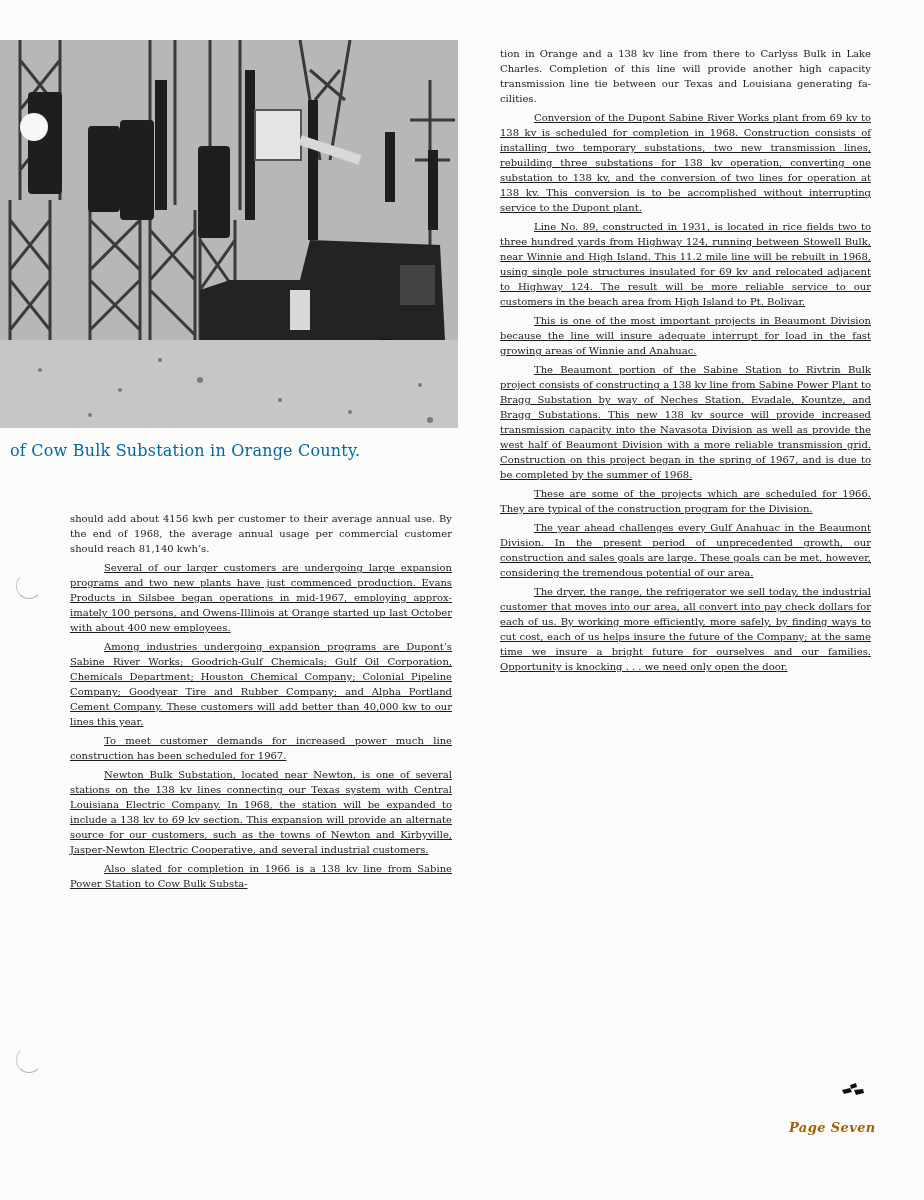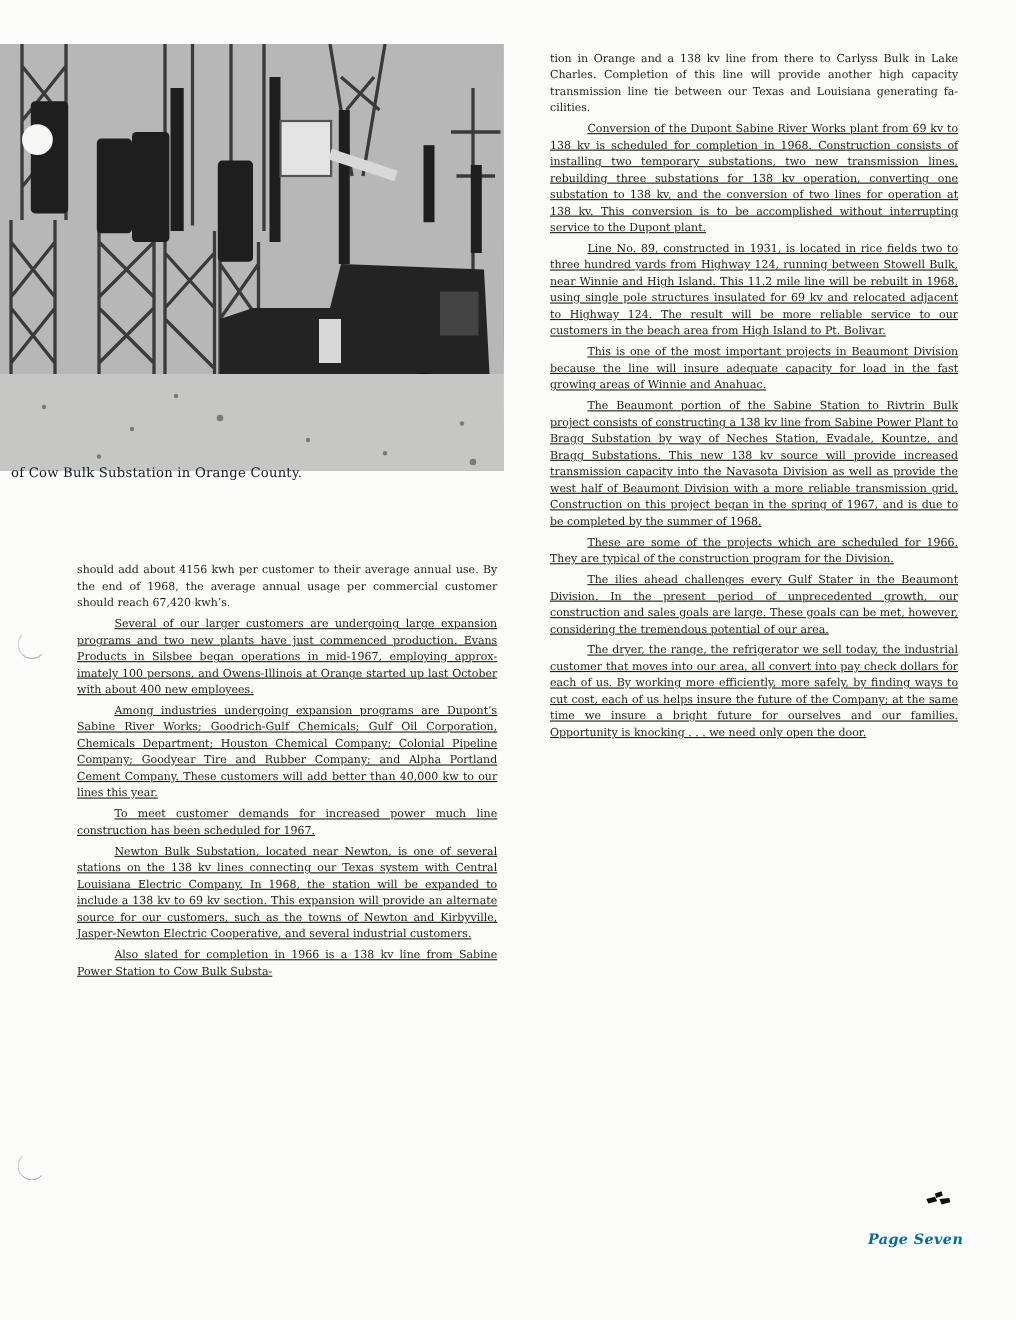--- a/index.html
+++ b/index.html
@@ -9,37 +9,37 @@
       font-family: "DejaVu Serif", "Liberation Serif", serif;
       color: #1c1c1c;
     }
     .photo {
       position: absolute; left: 0; top: 40px; width: 458px; height: 388px;
       background: linear-gradient(180deg, #b9b9b9 0%, #a8a8a8 40%, #8a8a8a 68%, #c9c9c9 78%, #b5b5b5 100%);
       overflow: hidden;
     }
     .photo svg { position: absolute; left: 0; top: 0; width: 100%; height: 100%; }
     .caption {
-      position: absolute; left: 10px; top: 423px; width: 440px;
-      font-size: 12px; letter-spacing: 0.2px; color: #0f172a;
+      position: absolute; left: 10px; top: 441px; width: 440px;
+      font-size: 16px; letter-spacing: 0.2px; color: #0369a1;
     }
     .col {
       position: absolute; font-size: 10px; line-height: 15px;
       text-align: justify; hyphens: manual;
     }
     .col p { margin: 0 0 4px 0; text-indent: 0; }
     .col p.ind { text-indent: 34px; text-decoration: underline; }
     .col-left { left: 70px; top: 511px; width: 382px; }
     .col-right { left: 500px; top: 46px; width: 371px; }
     .end-mark {
       position: absolute; left: 842px; top: 1083px; width: 22px; height: 14px;
     }
     .page-number {
       position: absolute; left: 789px; top: 1120px;
-      font-size: 13px; font-style: italic; font-weight: bold; color: #0369a1;
+      font-size: 13px; font-style: italic; font-weight: bold; color: #a16207;
       letter-spacing: 0.4px;
     }
     .punch-hole {
       position: absolute; width: 24px; height: 24px; border-radius: 50%;
       border: 1px solid transparent; border-bottom-color: #a8b0b8; border-left-color: #c4cad0;
     }
     .punch-hole.h1 { left: 16px; top: 573px; }
     .punch-hole.h2 { left: 16px; top: 1047px; }
     .photo-hole {
       position: absolute; left: 20px; top: 73px; width: 28px; height: 28px;
@@ -98,36 +98,36 @@
         <circle cx="160" cy="320" r="2"></circle>
         <circle cx="420" cy="345" r="2"></circle>
     </g>
   </svg>
   <div class="photo-hole"></div>
 </div>
 
 <div class="caption">of Cow Bulk Substation in Orange County.</div>
 
 <div class="col col-left">
-  <p>should add about 4156 kwh per customer to their average annual use. By the end of 1968, the average annual usage per commercial customer should reach 67,420 kwh’s.</p>
+  <p>should add about 4156 kwh per customer to their average annual use. By the end of 1968, the average annual usage per commercial customer should reach 81,140 kwh’s.</p>
   <p class="ind">Several of our larger customers are undergoing large expansion programs and two new plants have just commenced production. Evans Products in Sils­bee began operations in mid-1967, employing approx­imately 100 persons, and Owens-Illinois at Orange started up last October with about 400 new em­ployees.</p>
   <p class="ind">Among industries undergoing expansion pro­grams are Dupont’s Sabine River Works; Goodrich-Gulf Chemicals; Gulf Oil Corporation, Chemicals Department; Houston Chemical Company; Colonial Pipeline Company; Goodyear Tire and Rubber Com­pany; and Alpha Portland Cement Company. These customers will add better than 40,000 kw to our lines this year.</p>
   <p class="ind">To meet customer demands for increased power much line construction has been scheduled for 1967.</p>
   <p class="ind">Newton Bulk Substation, located near Newton, is one of several stations on the 138 kv lines connecting our Texas system with Central Louisiana Electric Company. In 1968, the station will be ex­panded to include a 138 kv to 69 kv section. This expansion will provide an alternate source for our customers, such as the towns of Newton and Kirby­ville, Jasper-Newton Electric Cooperative, and sev­eral industrial customers.</p>
   <p class="ind">Also slated for completion in 1966 is a 138 kv line from Sabine Power Station to Cow Bulk Substa-</p>
 </div>
 
 <div class="col col-right">
   <p>tion in Orange and a 138 kv line from there to Car­lyss Bulk in Lake Charles. Completion of this line will provide another high capacity transmission line tie between our Texas and Louisiana generating fa­cilities.</p>
   <p class="ind">Conversion of the Dupont Sabine River Works plant from 69 kv to 138 kv is scheduled for comple­tion in 1968. Construction consists of installing two temporary substations, two new transmission lines, rebuilding three substations for 138 kv operation, converting one substation to 138 kv, and the con­version of two lines for operation at 138 kv. This conversion is to be accomplished without interrupt­ing service to the Dupont plant.</p>
   <p class="ind">Line No. 89, constructed in 1931, is located in rice fields two to three hundred yards from Highway 124, running between Stowell Bulk, near Winnie and High Island. This 11.2 mile line will be rebuilt in 1968, using single pole structures insulated for 69 kv and relocated adjacent to Highway 124. The result will be more reliable service to our customers in the beach area from High Island to Pt. Bolivar.</p>
-  <p class="ind">This is one of the most important projects in Beaumont Division because the line will insure ade­quate capacity for load in the fast growing areas of Winnie and Anahuac.</p>
+  <p class="ind">This is one of the most important projects in Beaumont Division because the line will insure ade­quate interrupt for load in the fast growing areas of Winnie and Anahuac.</p>
   <p class="ind">The Beaumont portion of the Sabine Station to Rivtrin Bulk project consists of constructing a 138 kv line from Sabine Power Plant to Bragg Substa­tion by way of Neches Station, Evadale, Kountze, and Bragg Substations. This new 138 kv source will provide increased transmission capacity into the Navasota Division as well as provide the west half of Beaumont Division with a more reliable trans­mission grid. Construction on this project began in the spring of 1967, and is due to be completed by the summer of 1968.</p>
   <p class="ind">These are some of the projects which are sched­uled for 1966. They are typical of the construction program for the Division.</p>
-  <p class="ind">The ilies ahead challenges every Gulf Stater in the Beaumont Division. In the present period of unprecedented growth, our construction and sales goals are large. These goals can be met, however, considering the tremendous potential of our area.</p>
+  <p class="ind">The year ahead challenges every Gulf Anahuac in the Beaumont Division. In the present period of unprecedented growth, our construction and sales goals are large. These goals can be met, however, considering the tremendous potential of our area.</p>
   <p class="ind">The dryer, the range, the refrigerator we sell today, the industrial customer that moves into our area, all convert into pay check dollars for each of us. By working more efficiently, more safely, by finding ways to cut cost, each of us helps insure the future of the Company; at the same time we insure a bright future for ourselves and our fam­ilies. Opportunity is knocking . . . we need only open the door.</p>
 </div>
 
 <svg class="end-mark" viewBox="0 0 22 14">
   <path d="M0 7 L8 5 L10 9 L2 11 Z M8 2 L14 0 L15 4 L9 6 Z M12 7 L21 6 L22 10 L14 12 Z" fill="#111"></path>
 </svg>
 
 <div class="page-number">Page Seven</div>
 
 <div class="punch-hole h1"></div>

